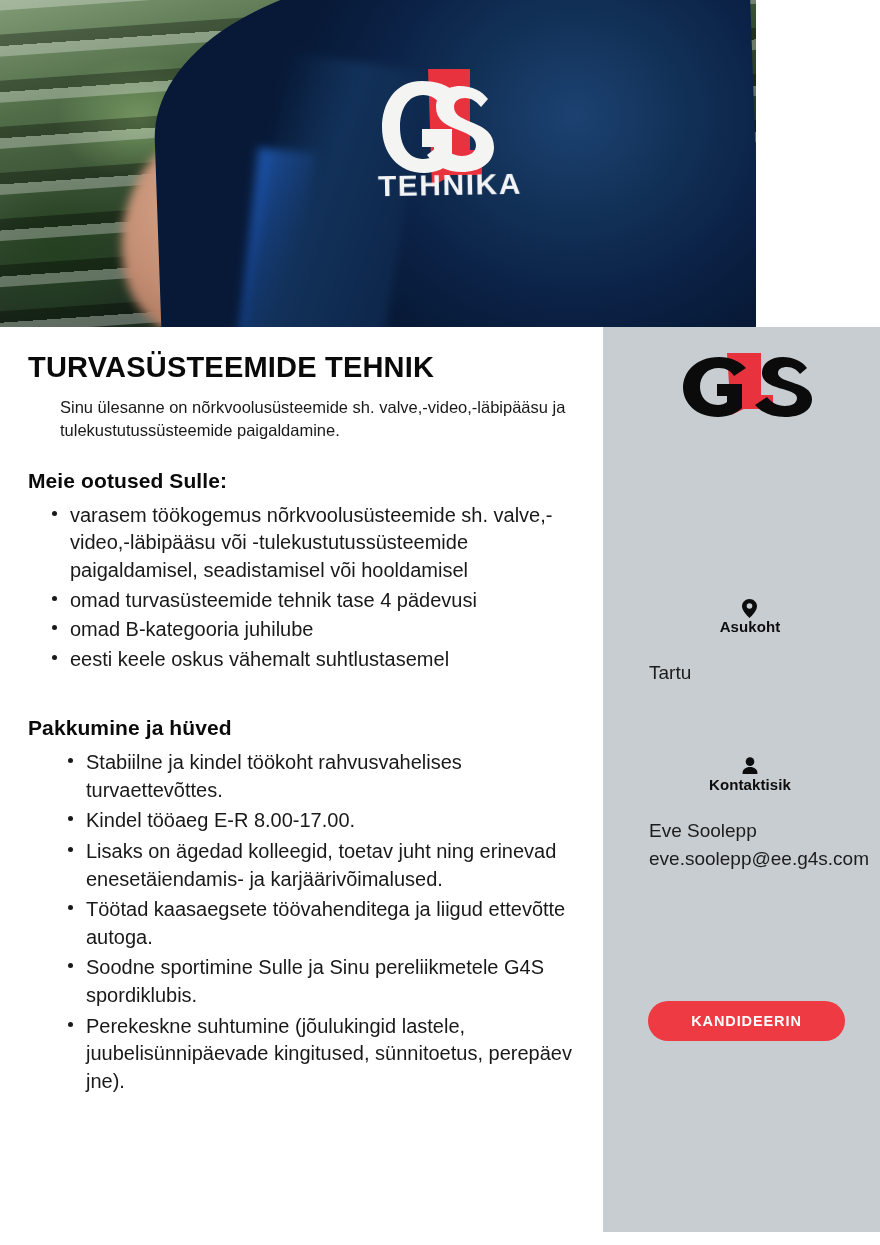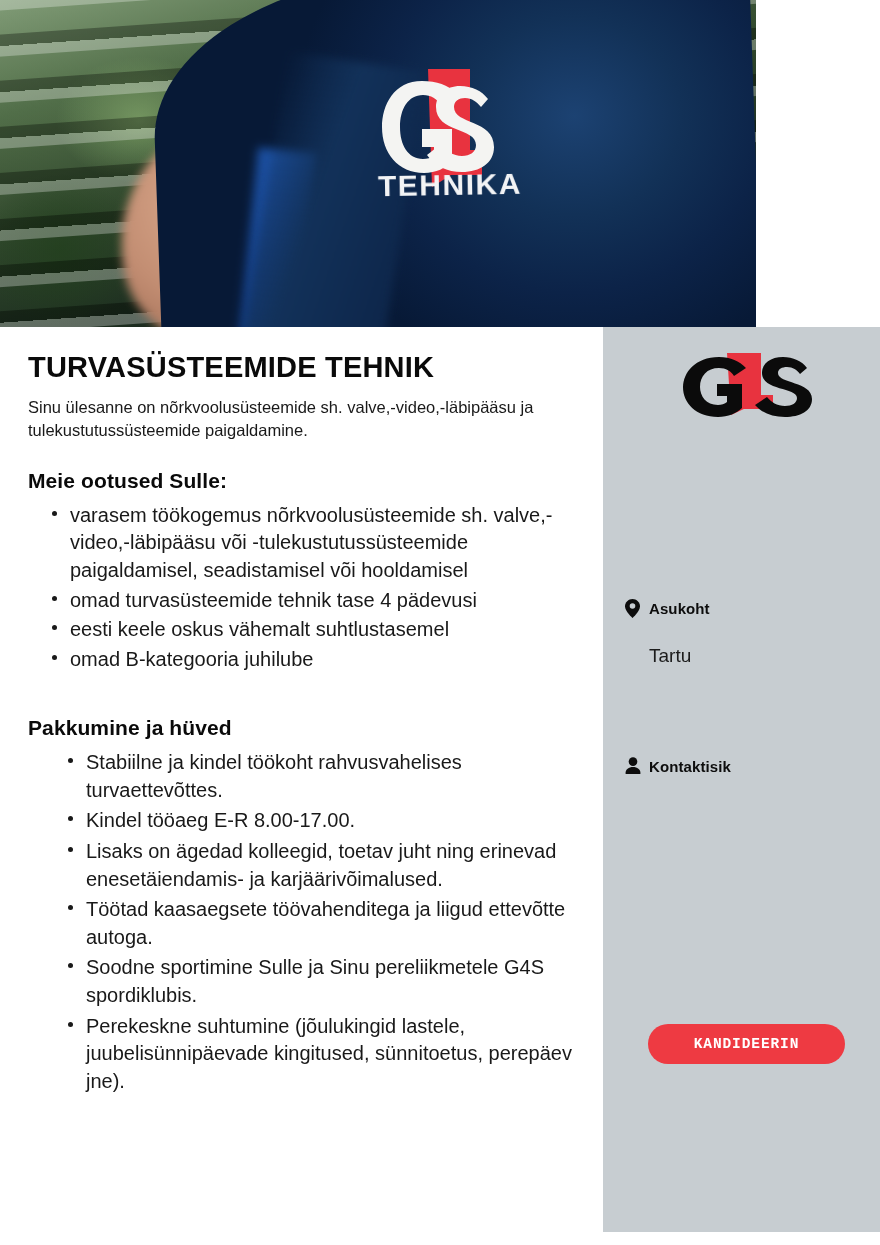--- a/index.html
+++ b/index.html
@@ -138,21 +138,21 @@
   }
   .sidebar-logo svg { display: block; }
 
   .info-block { position: absolute; left: 22px; width: 250px; }
   .info-block.location { top: 272px; }
   .info-block.contact  { top: 430px; }
 
   .info-head {
     display: flex;
     align-items: center;
-    gap: 8px;
+    flex-direction: column;
   }
   .info-icon {
     width: 16px; height: 19px;
     display: inline-block;
     flex: 0 0 auto;
   }
   .info-icon svg { display: block; }
   .info-title {
     font-size: 15px;
     font-weight: bold;
@@ -162,27 +162,27 @@
   .info-body {
     margin-top: 24px;
     padding-left: 24px;
     font-size: 19px;
     color: #1c1c1c;
     line-height: 1.45;
   }
 
   .apply-btn {
     position: absolute;
-    left: 45px; top: 697px;
+    left: 45px; top: 674px;
     width: 197px; height: 40px;
     background: #ee3a42;
     border: none;
     border-radius: 20px;
     color: #ffffff;
-    font-family: Liberation Mono, monospace;
+    font-family: Liberation Sans, sans-serif;
     font-size: 14.5px;
     font-weight: bold;
     letter-spacing: 0.9px;
     cursor: pointer;
   }
 
   
   .content {
     position: absolute;
     left: 28px; top: 352px;
@@ -194,20 +194,21 @@
     color: #0a0a0a;
     letter-spacing: 0.2px;
     line-height: 1.1;
   }
   .intro {
     margin-top: 12px;
     font-size: 16.5px;
     color: #191919;
     line-height: 1.42;
     max-width: 540px;
+    margin-left: 32px;
   }
   .section-title {
     margin-top: 26px;
     font-size: 21px;
     font-weight: bold;
     color: #0a0a0a;
     letter-spacing: 0.1px;
   }
   .section-title.offer { margin-top: 43px; }
 
@@ -301,35 +302,39 @@
     <div class="info-block contact">
       <div class="info-head">
         <span class="info-icon">
           <svg width="16" height="17" viewBox="0 0 16 17">
             <circle cx="8" cy="4.6" r="4.3" fill="#0d0d0d"></circle>
             <path d="M8 10 C3.6 10 0.6 12.6 0.6 15.6 L0.6 17 L15.4 17 L15.4 15.6 C15.4 12.6 12.4 10 8 10 Z" fill="#0d0d0d"></path>
           </svg>
         </span>
         <span class="info-title">Kontaktisik</span>
       </div>
+      <div class="info-body">
+        <div>Eve Soolepp</div>
+        <div>eve.soolepp@ee.g4s.com</div>
+      </div>
     </div>
 
     <button class="apply-btn">KANDIDEERIN</button>
   </aside>
 
   <main class="content">
     <h1 class="job-title">TURVASÜSTEEMIDE TEHNIK</h1>
     <p class="intro">Sinu ülesanne on nõrkvoolusüsteemide sh. valve,-video,-läbipääsu ja tulekustutussüsteemide paigaldamine.</p>
 
     <h2 class="section-title">Meie ootused Sulle:</h2>
     <ul class="bullets" id="requirements-list">
         <li>varasem töökogemus nõrkvoolusüsteemide sh. valve,-video,-läbipääsu või -tulekustutussüsteemide paigaldamisel, seadistamisel või hooldamisel</li>
         <li>omad turvasüsteemide tehnik tase 4 pädevusi</li>
+        <li>omad B-kategooria juhilube</li>
         <li>eesti keele oskus vähemalt suhtlustasemel</li>
-        <li>omad B-kategooria juhilube</li>
       </ul>
 
     <h2 class="section-title offer">Pakkumine ja hüved</h2>
     <ul class="bullets offer-list" id="offers-list">
         <li>Stabiilne ja kindel töökoht rahvusvahelises turvaettevõttes.</li>
         <li>Kindel tööaeg E-R 8.00-17.00.</li>
         <li>Lisaks on ägedad kolleegid, toetav juht ning erinevad enesetäiendamis- ja karjäärivõimalused.</li>
         <li>Töötad kaasaegsete töövahenditega ja liigud ettevõtte autoga.</li>
         <li>Soodne sportimine Sulle ja Sinu pereliikmetele G4S spordiklubis.</li>
         <li>Perekeskne suhtumine (jõulukingid lastele, juubelisünnipäevade kingitused, sünnitoetus, perepäev jne).</li>

